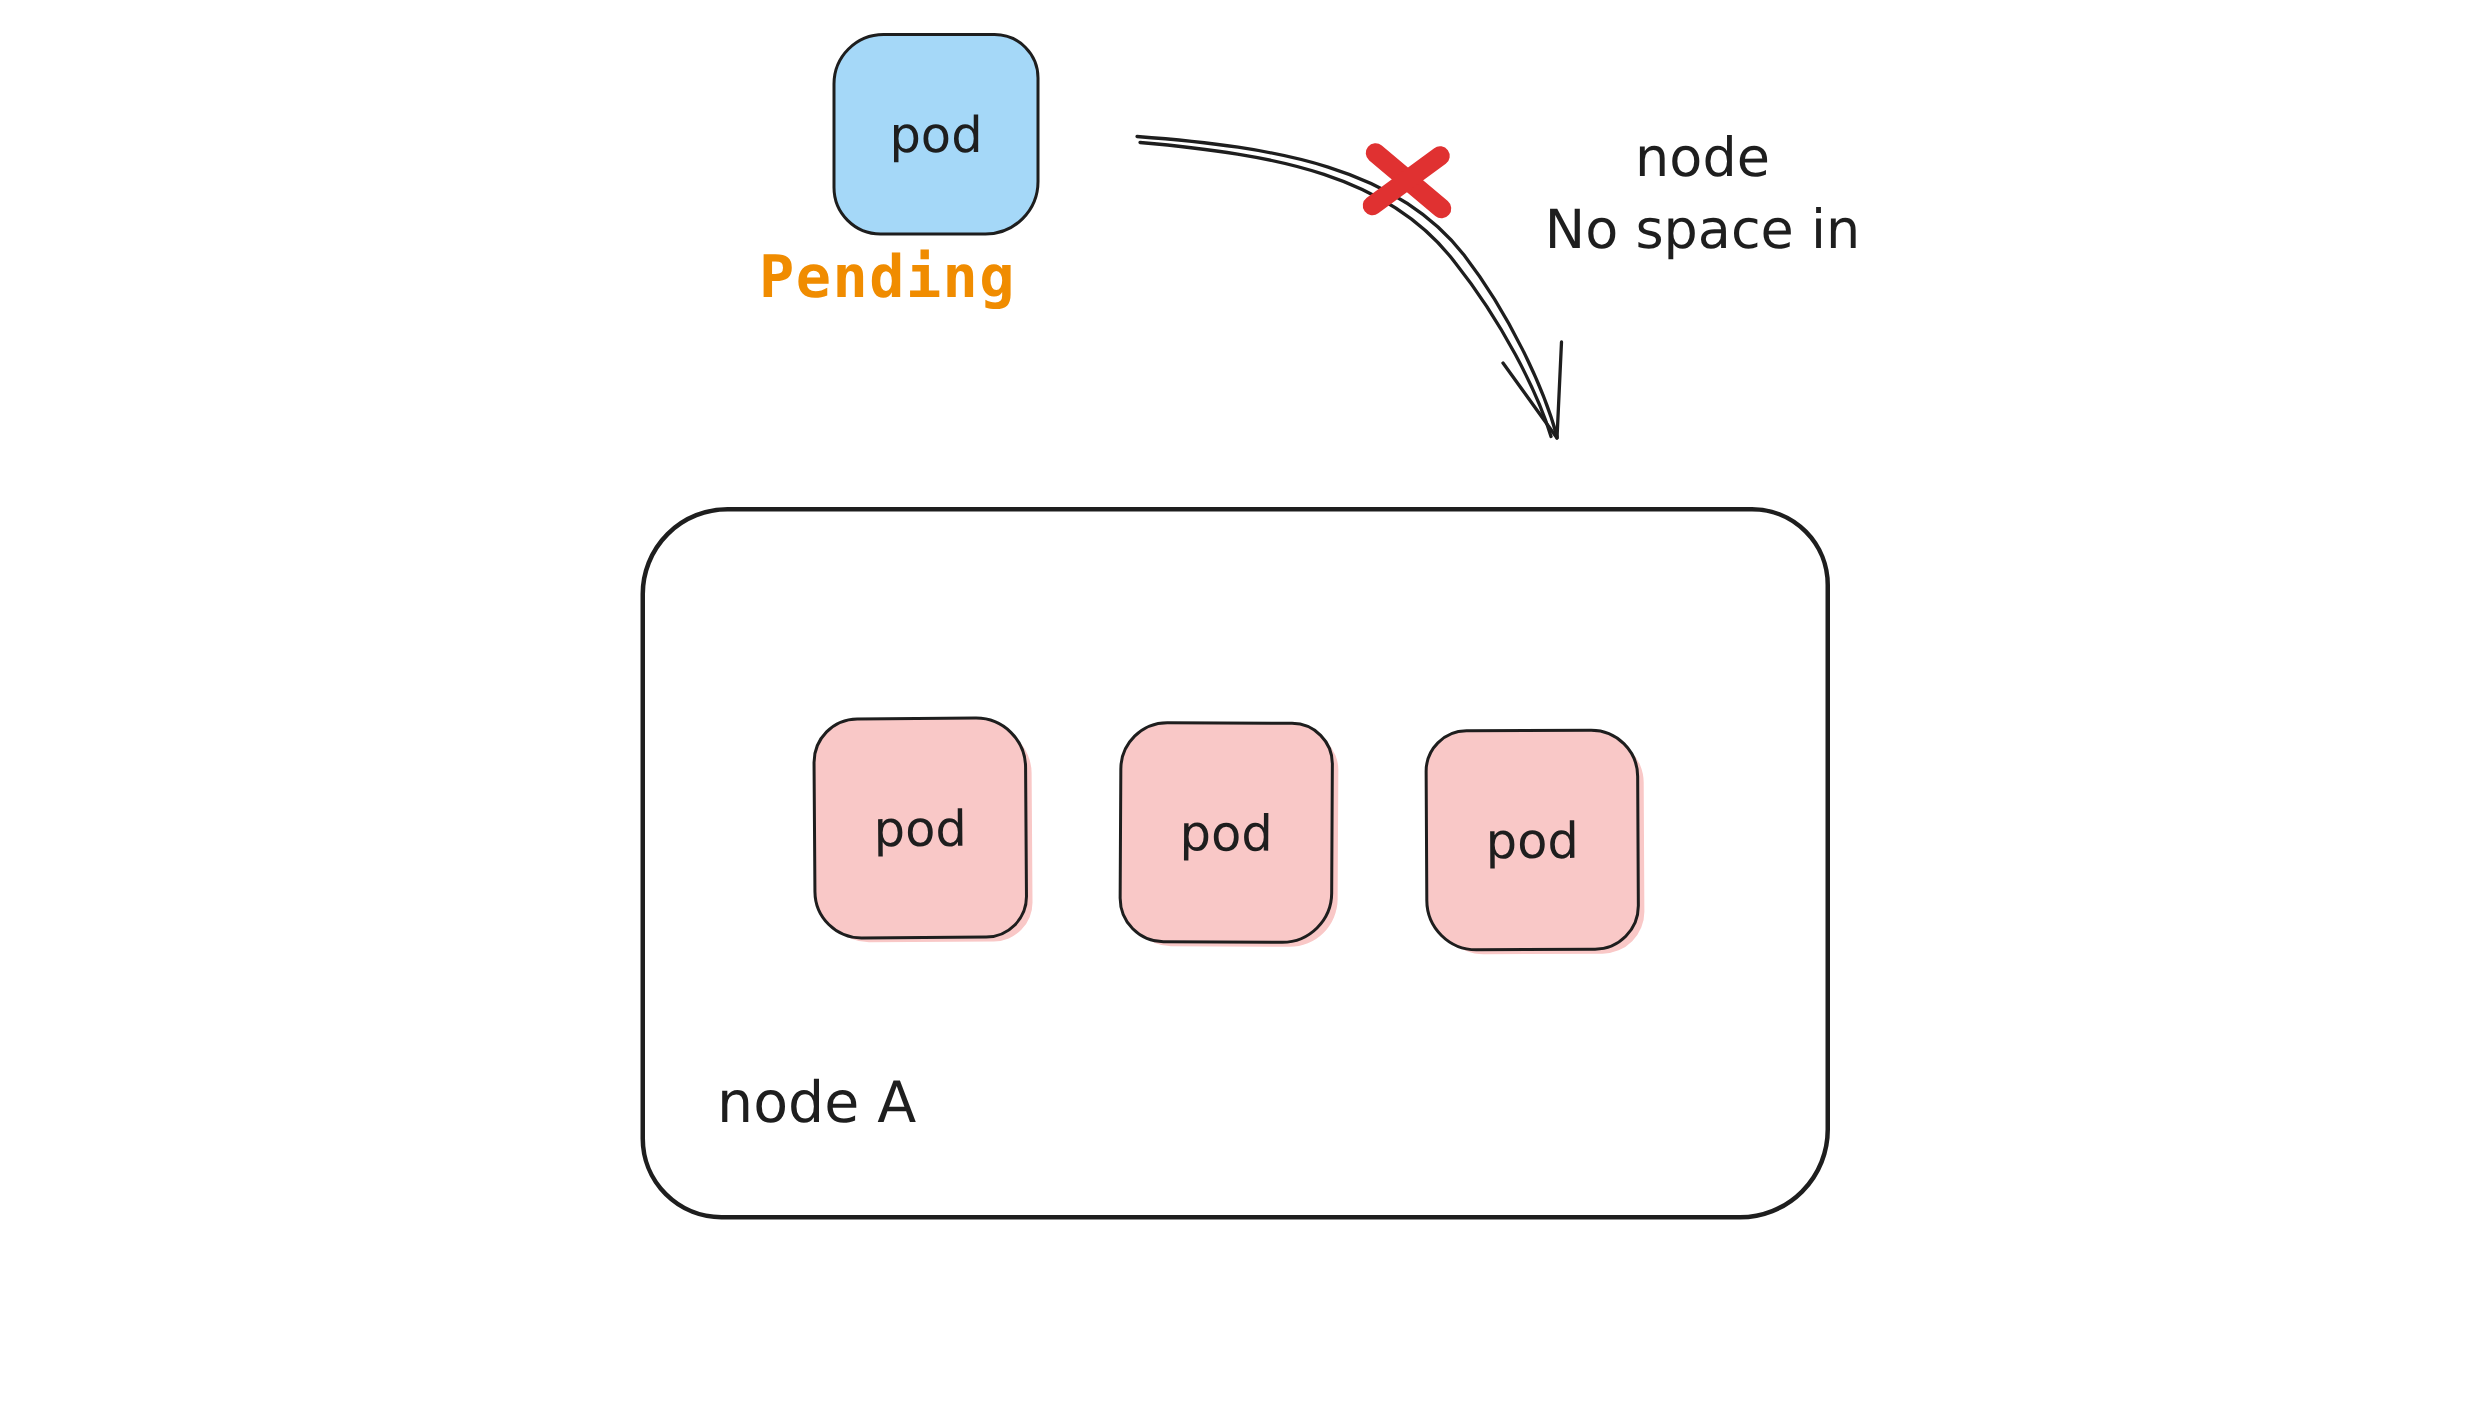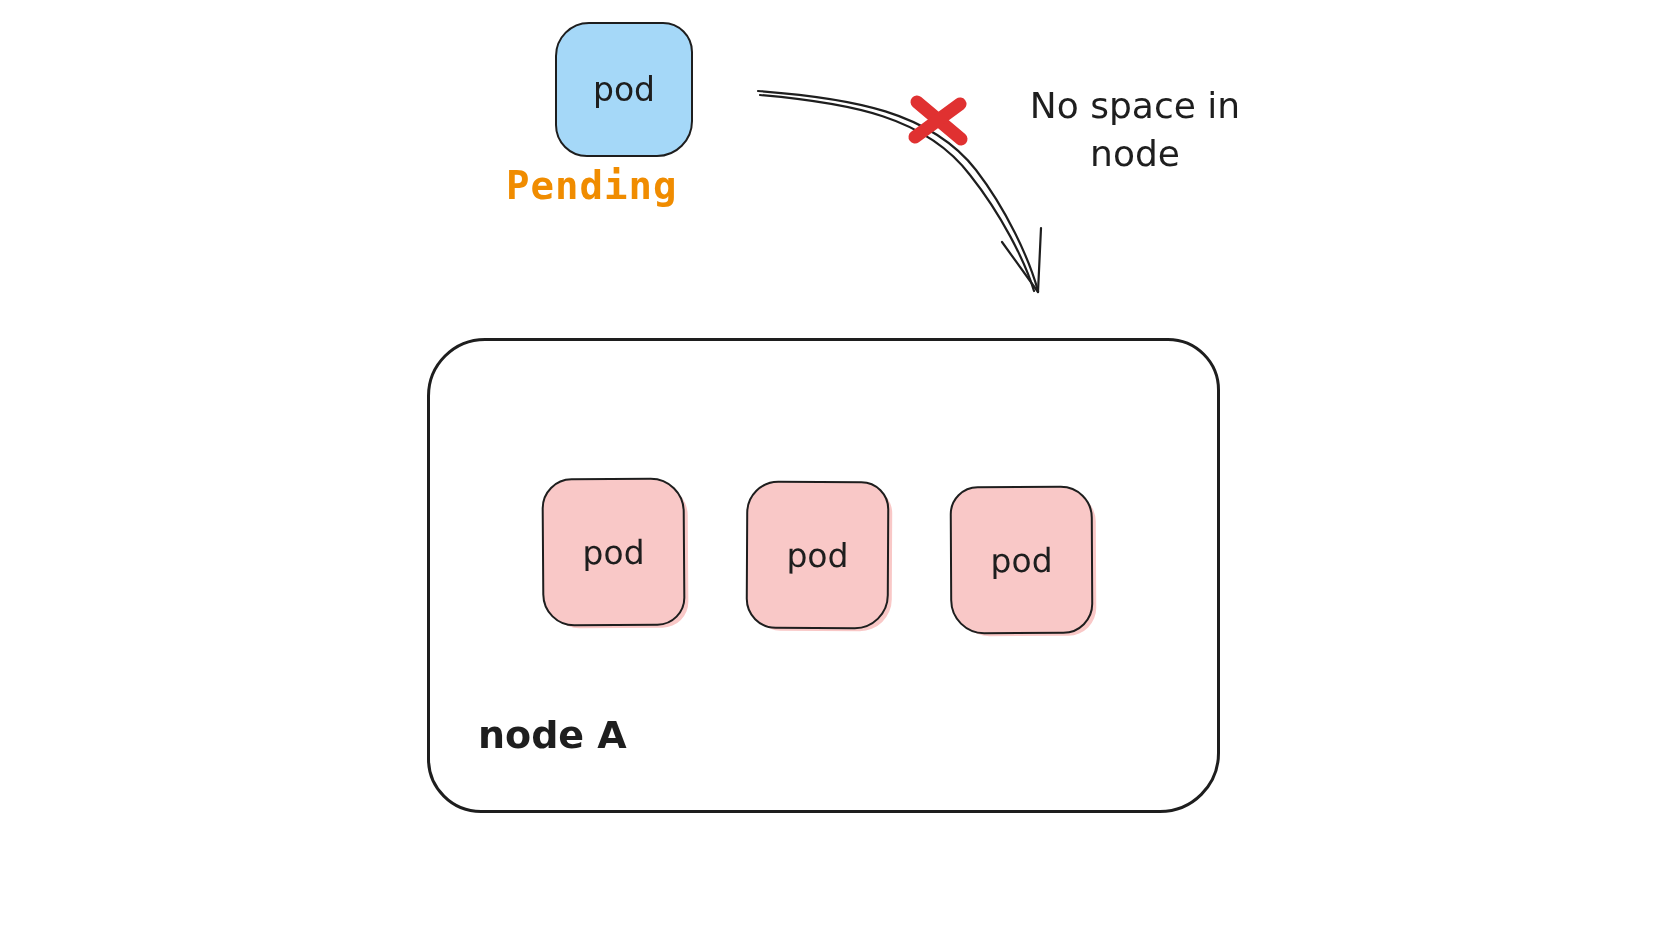--- a/index.html
+++ b/index.html
@@ -55,21 +55,21 @@
     background:var(--pod-fill);
     border:2.5px solid var(--stroke);
     display:flex;align-items:center;justify-content:center;
     font-size:33px;
     box-shadow:5px 4px 0 -2px var(--pod-fill);
   }
   .pod-1{border-radius:30px 34px 28px 32px;transform:rotate(-0.4deg);}
   .pod-2{border-radius:32px 28px 34px 30px;transform:translateY(3px) rotate(0.3deg);}
   .pod-3{border-radius:28px 32px 30px 34px;transform:translateY(8px) rotate(-0.3deg);}
   .node-label{
-    position:absolute;left:48px;top:372px;font-size:38px;font-weight:bold;
+    position:absolute;left:48px;top:372px;font-size:38px;
   }
 
   
   .caption{
     position:absolute;left:431px;top:878px;width:800px;
     text-align:center;font-size:42px;
   }
 
   
   .overlay{position:absolute;left:0;top:0;width:1661px;height:951px;pointer-events:none;}
@@ -80,22 +80,22 @@
 <body>
 
 <div class="canvas">
 
   <div class="pending-pod hand">
     <span>pod</span>
   </div>
   <div class="pending-label">Pending</div>
 
   <div class="no-space hand">
+    <div>node</div>
     <div>No space in</div>
-    <div>node</div>
   </div>
 
   <svg class="overlay" viewBox="0 0 1661 951">
     <g>
       <path class="arrow-path" d="M758,91 C852,98 931,112 976,170 C1006,209 1029,258 1038,291"></path>
       <path class="arrow-path" d="M760,95 C851,103 926,117 970,175 C1001,214 1025,261 1034,291"></path>
       <path class="arrow-path" d="M1038,292 L1002,242"></path>
       <path class="arrow-path" d="M1038,292 L1041,228"></path>
     </g>
     <g>

